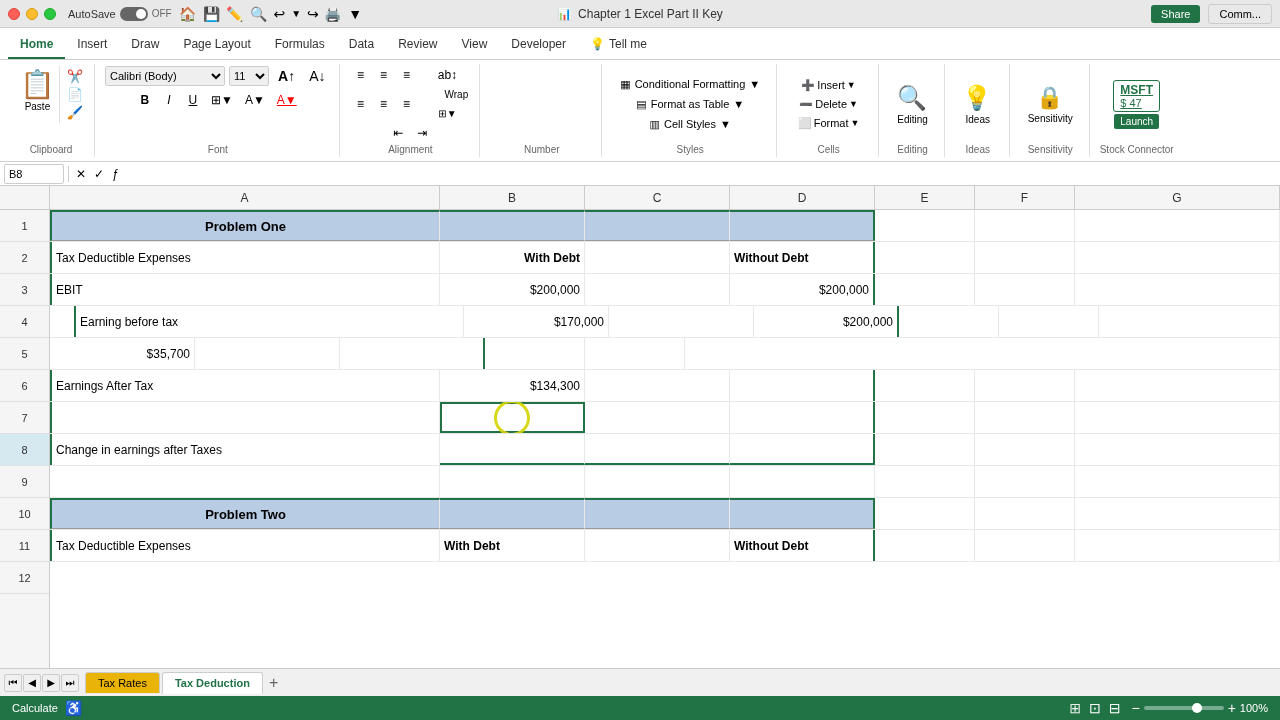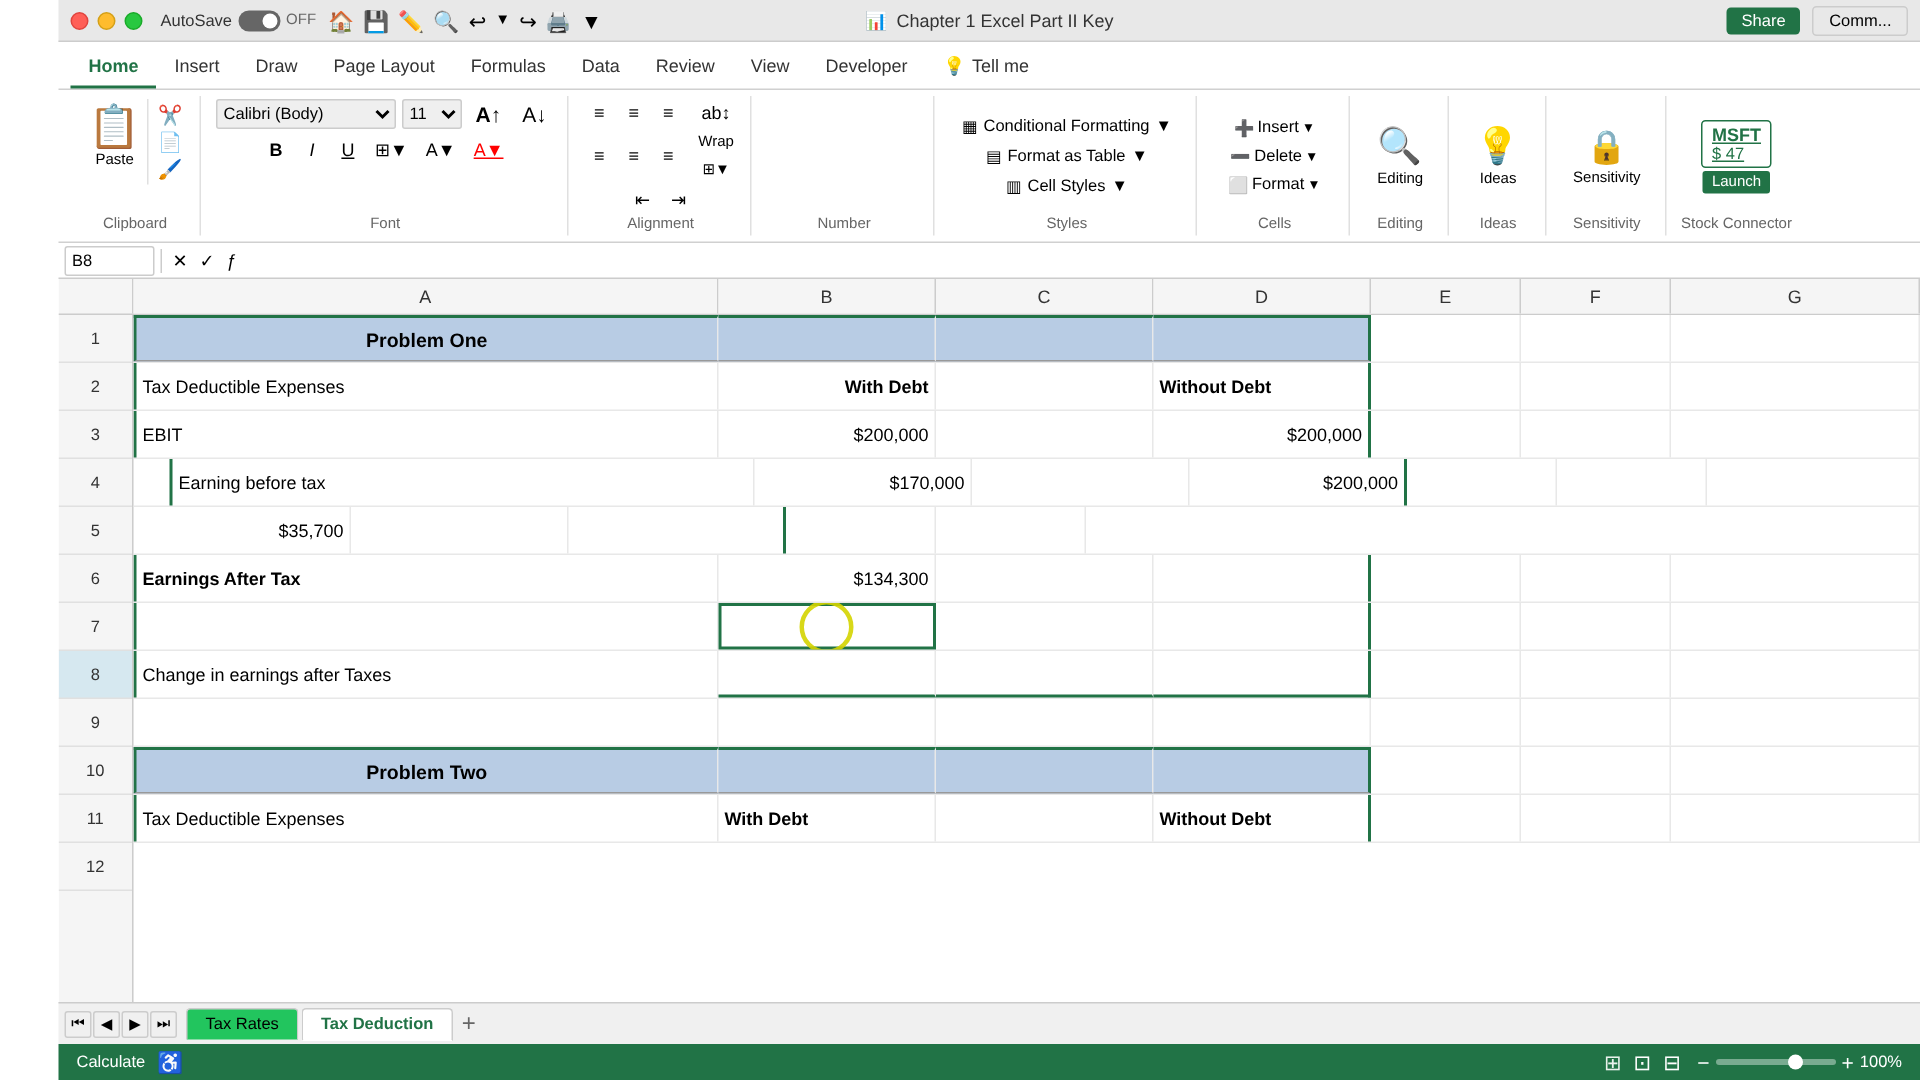--- a/index.html
+++ b/index.html
@@ -80,28 +80,28 @@
     .view-btns { display: flex; gap: 2px; }
     .view-btn { background: none; border: none; cursor: pointer; color: white; font-size: 14px; padding: 1px 3px; }
     .zoom-bar { display: flex; align-items: center; gap: 4px; }
     .zoom-slider { width: 80px; height: 4px; background: rgba(255,255,255,0.4); border-radius: 2px; position: relative; cursor: pointer; }
     .zoom-thumb { width: 10px; height: 10px; background: white; border-radius: 50%; position: absolute; top: -3px; left: 60%; cursor: pointer; }
 
     
     .sheet-tabs { background: #f0f0f0; height: 28px; display: flex; align-items: center; border-top: 1px solid #ccc; padding: 0 4px; gap: 2px; }
     .sheet-nav { display: flex; gap: 1px; margin-right: 4px; }
     .sheet-nav-btn { background: none; border: 1px solid #ccc; cursor: pointer; width: 18px; height: 18px; font-size: 10px; border-radius: 2px; display: flex; align-items: center; justify-content: center; }
-    .sheet-tab { padding: 4px 12px; background: #22c55e; border: 1px solid #ccc; border-bottom: none; cursor: pointer; font-size: 11px; border-radius: 3px 3px 0 0; }
+    .sheet-tab { padding: 4px 12px; background: #eab308; border: 1px solid #ccc; border-bottom: none; cursor: pointer; font-size: 11px; border-radius: 3px 3px 0 0; }
     .sheet-tab.active { background: #fff; border-bottom: 1px solid #fff; color: #217346; font-weight: 600; }
     .add-sheet { background: none; border: none; cursor: pointer; font-size: 16px; color: #666; padding: 0 4px; }
   </style>
 </head>
 <body>
 
-<div style="display: flex; flex-direction: column; width: 1280px; height: 720px; background: #fff; padding-left: 39px;">
+<div style="display: flex; flex-direction: column; width: 1280px; height: 720px; background: #fff;">
 
   <div class="title-bar">
     <div class="traffic-lights">
       <div class="traffic-light tl-red"></div>
       <div class="traffic-light tl-yellow"></div>
       <div class="traffic-light tl-green"></div>
     </div>
     <div class="autosave">
       <span>AutoSave</span>
       <div class="autosave-toggle">
@@ -196,21 +196,21 @@
             <div class="align-grid">
               <button class="align-btn">≡</button>
               <button class="align-btn">≡</button>
               <button class="align-btn">≡</button>
               <button class="align-btn">≡</button>
               <button class="align-btn">≡</button>
               <button class="align-btn">≡</button>
             </div>
             <div class="align-right-col">
               <button class="align-btn" style="width:auto;padding:0 2px;">ab↕</button>
-              <button class="align-btn" style="width:auto;padding:0 2px;font-size:10px;">Wrap</button>
+              <button class="align-btn" style="width:auto;padding:0 2px;font-size:10px;margin-left:18px;">Wrap</button>
               <button class="align-btn" style="width:auto;padding:0 2px;font-size:10px;">⊞▼</button>
             </div>
           </div>
           <div style="display:flex;gap:2px;">
             <button class="align-btn">⇤</button>
             <button class="align-btn">⇥</button>
           </div>
         </div>
         <div class="ribbon-group-label">Alignment</div>
       </div>
@@ -416,21 +416,21 @@
             <span>$35,700</span>
           </div>
           <div class="cell empty" style="width:145px;min-width:145px;"></div>
           <div class="cell empty" style="width:145px;min-width:145px;border-right:2px solid #217346;"></div>
           <div class="cell empty" style="width:100px;min-width:100px;"></div>
           <div class="cell empty" style="width:100px;min-width:100px;"></div>
           <div class="cell empty" style="flex:1;"></div>
         </div>
 
         <div class="grid-row" style="height:32px;">
-          <div class="cell" style="width:390px;min-width:390px;border-left:2px solid #217346;font-weight:bold;">
+          <div class="cell" style="width:390px;min-width:390px;border-left:2px solid #217346;">
             <span>Earnings After Tax</span>
           </div>
           <div class="cell number-cell" style="width:145px;min-width:145px;">
             <span>$134,300</span>
           </div>
           <div class="cell empty" style="width:145px;min-width:145px;"></div>
           <div class="cell empty" style="width:145px;min-width:145px;border-right:2px solid #217346;"></div>
           <div class="cell empty" style="width:100px;min-width:100px;"></div>
           <div class="cell empty" style="width:100px;min-width:100px;"></div>
           <div class="cell empty" style="flex:1;"></div>

